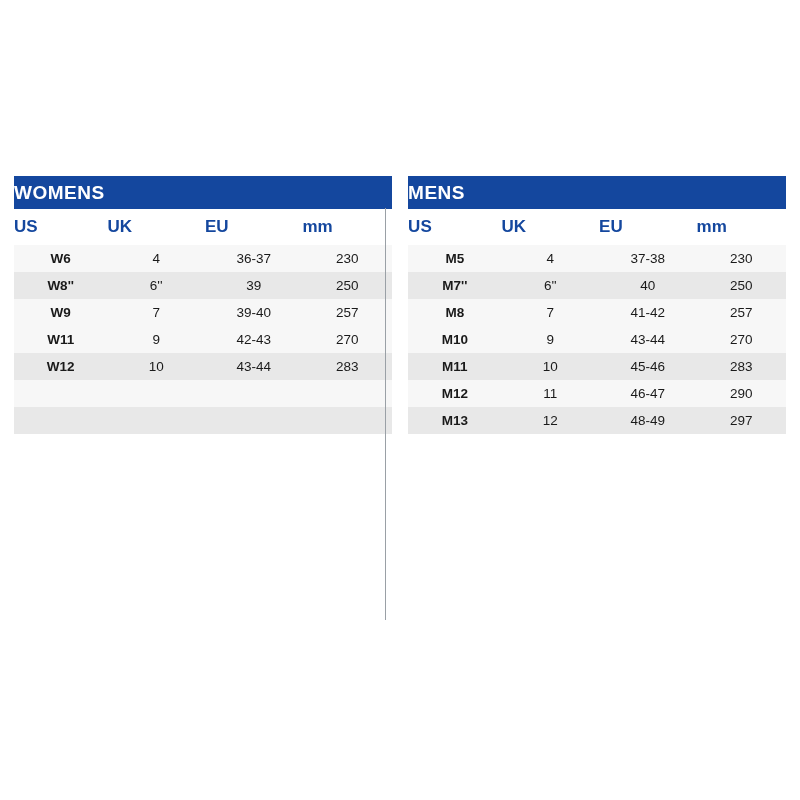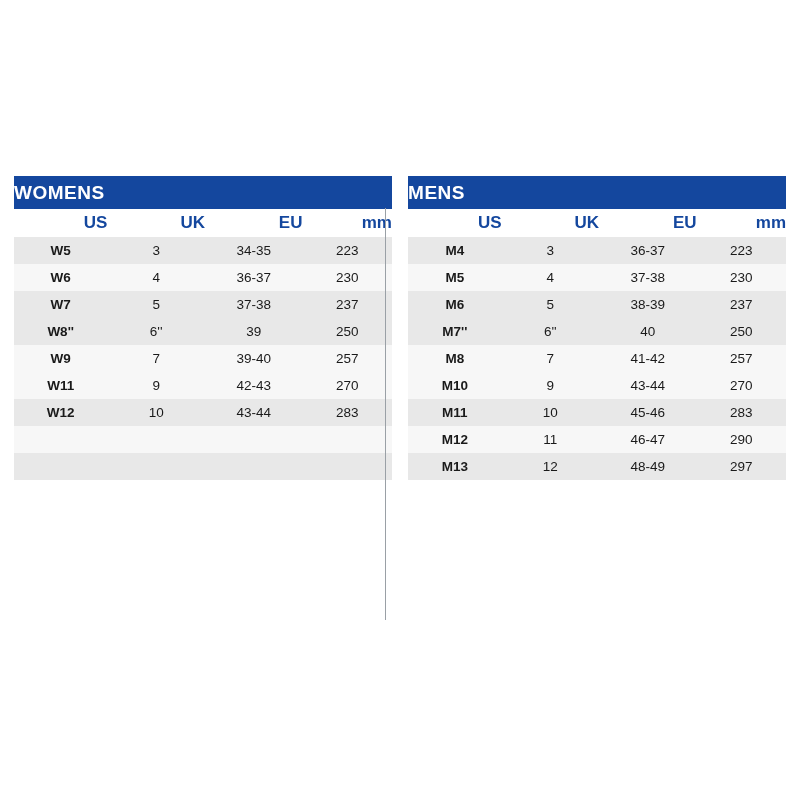--- a/index.html
+++ b/index.html
@@ -41,22 +41,22 @@
     vertical-align: middle;
   }
   .spacer-col {
     width: 8px;
     background: #ffffff;
   }
   .head-cell {
     color: #14479e;
     font-size: 17px;
     font-weight: bold;
-    text-align: right;
-    height: 28px;
+    text-align: left;
+    height: 36px;
     vertical-align: middle;
     background: #ffffff;
   }
   .row-cell {
     font-size: 13.5px;
     color: #1a1a1a;
     text-align: center;
     height: 27px;
     vertical-align: middle;
   }
@@ -113,55 +113,33 @@
         <td class="head-cell">UK</td>
         <td class="head-cell">EU</td>
         <td class="head-cell">mm</td>
         <td class="spacer-col"></td>
         <td class="head-cell">US</td>
         <td class="head-cell">UK</td>
         <td class="head-cell">EU</td>
         <td class="head-cell">mm</td>
       </tr>
 
-      <tr class="odd">
-        <td class="row-cell us">W5</td>
-        <td class="row-cell">3</td>
-        <td class="row-cell">34-35</td>
-        <td class="row-cell">223</td>
-        <td class="spacer-col"></td>
-        <td class="row-cell us">M4</td>
-        <td class="row-cell">3</td>
-        <td class="row-cell">36-37</td>
-        <td class="row-cell">223</td>
-      </tr>
 
       <tr class="even">
         <td class="row-cell us">W6</td>
         <td class="row-cell">4</td>
         <td class="row-cell">36-37</td>
         <td class="row-cell">230</td>
         <td class="spacer-col"></td>
         <td class="row-cell us">M5</td>
         <td class="row-cell">4</td>
         <td class="row-cell">37-38</td>
         <td class="row-cell">230</td>
       </tr>
 
-      <tr class="odd">
-        <td class="row-cell us">W7</td>
-        <td class="row-cell">5</td>
-        <td class="row-cell">37-38</td>
-        <td class="row-cell">237</td>
-        <td class="spacer-col"></td>
-        <td class="row-cell us">M6</td>
-        <td class="row-cell">5</td>
-        <td class="row-cell">38-39</td>
-        <td class="row-cell">237</td>
-      </tr>
 
 
       <tr class="odd">
         <td class="row-cell us">W8''</td>
         <td class="row-cell">6''</td>
         <td class="row-cell">39</td>
         <td class="row-cell">250</td>
         <td class="spacer-col"></td>
         <td class="row-cell us">M7''</td>
         <td class="row-cell">6''</td>

